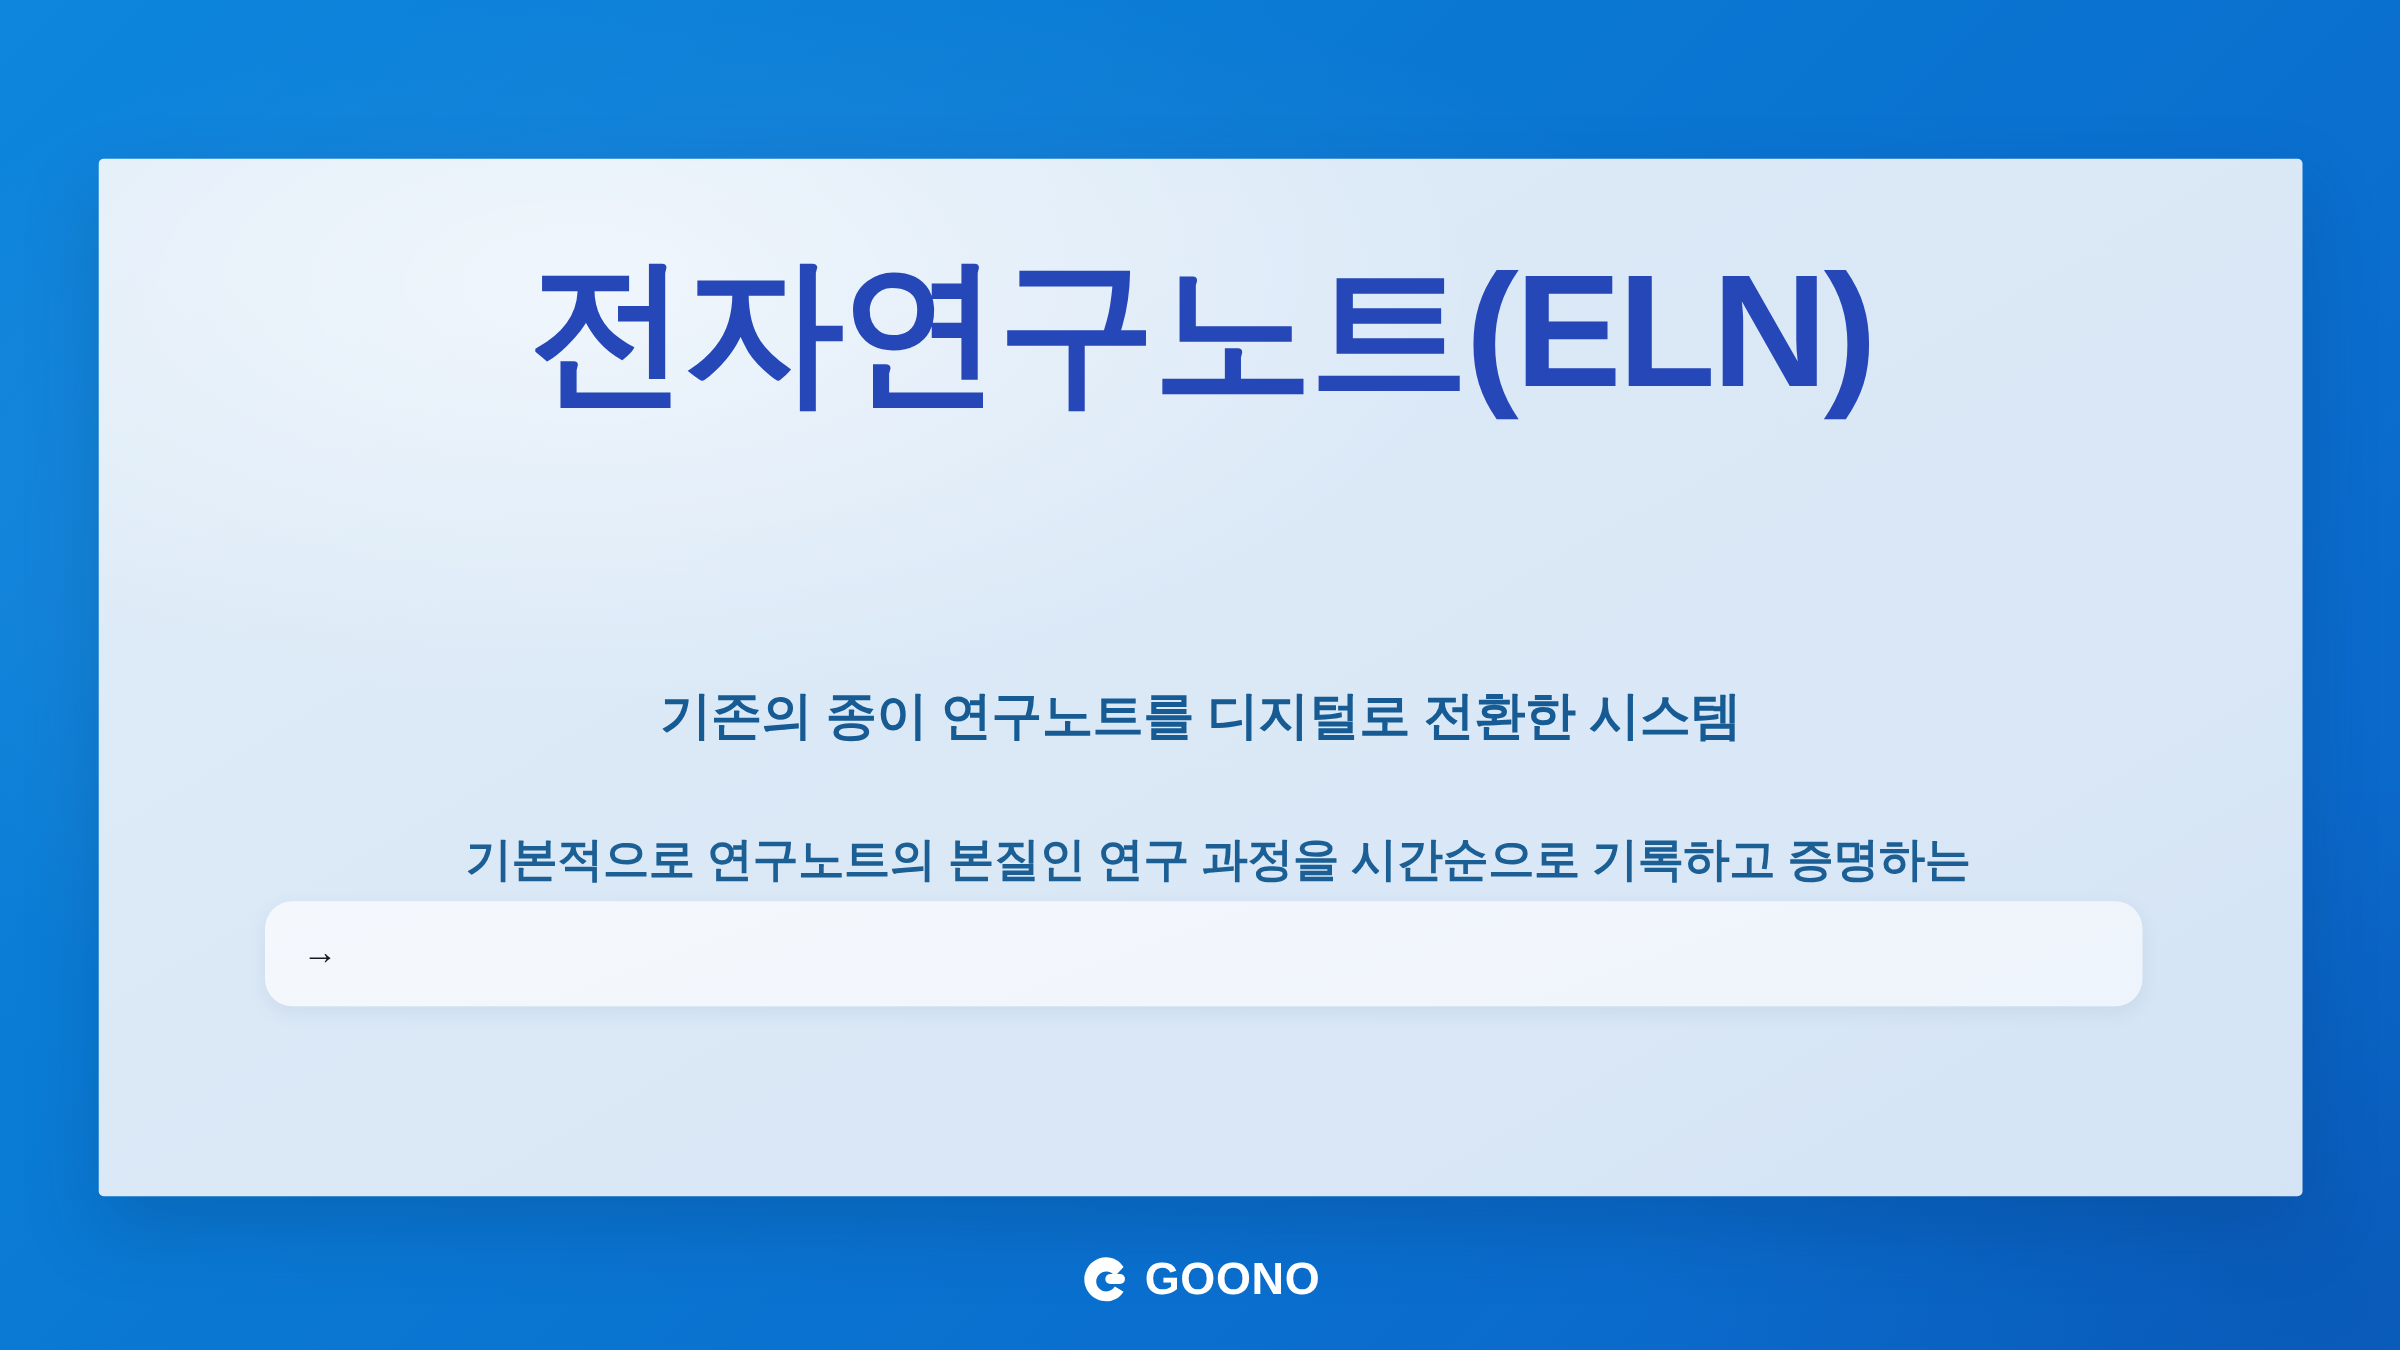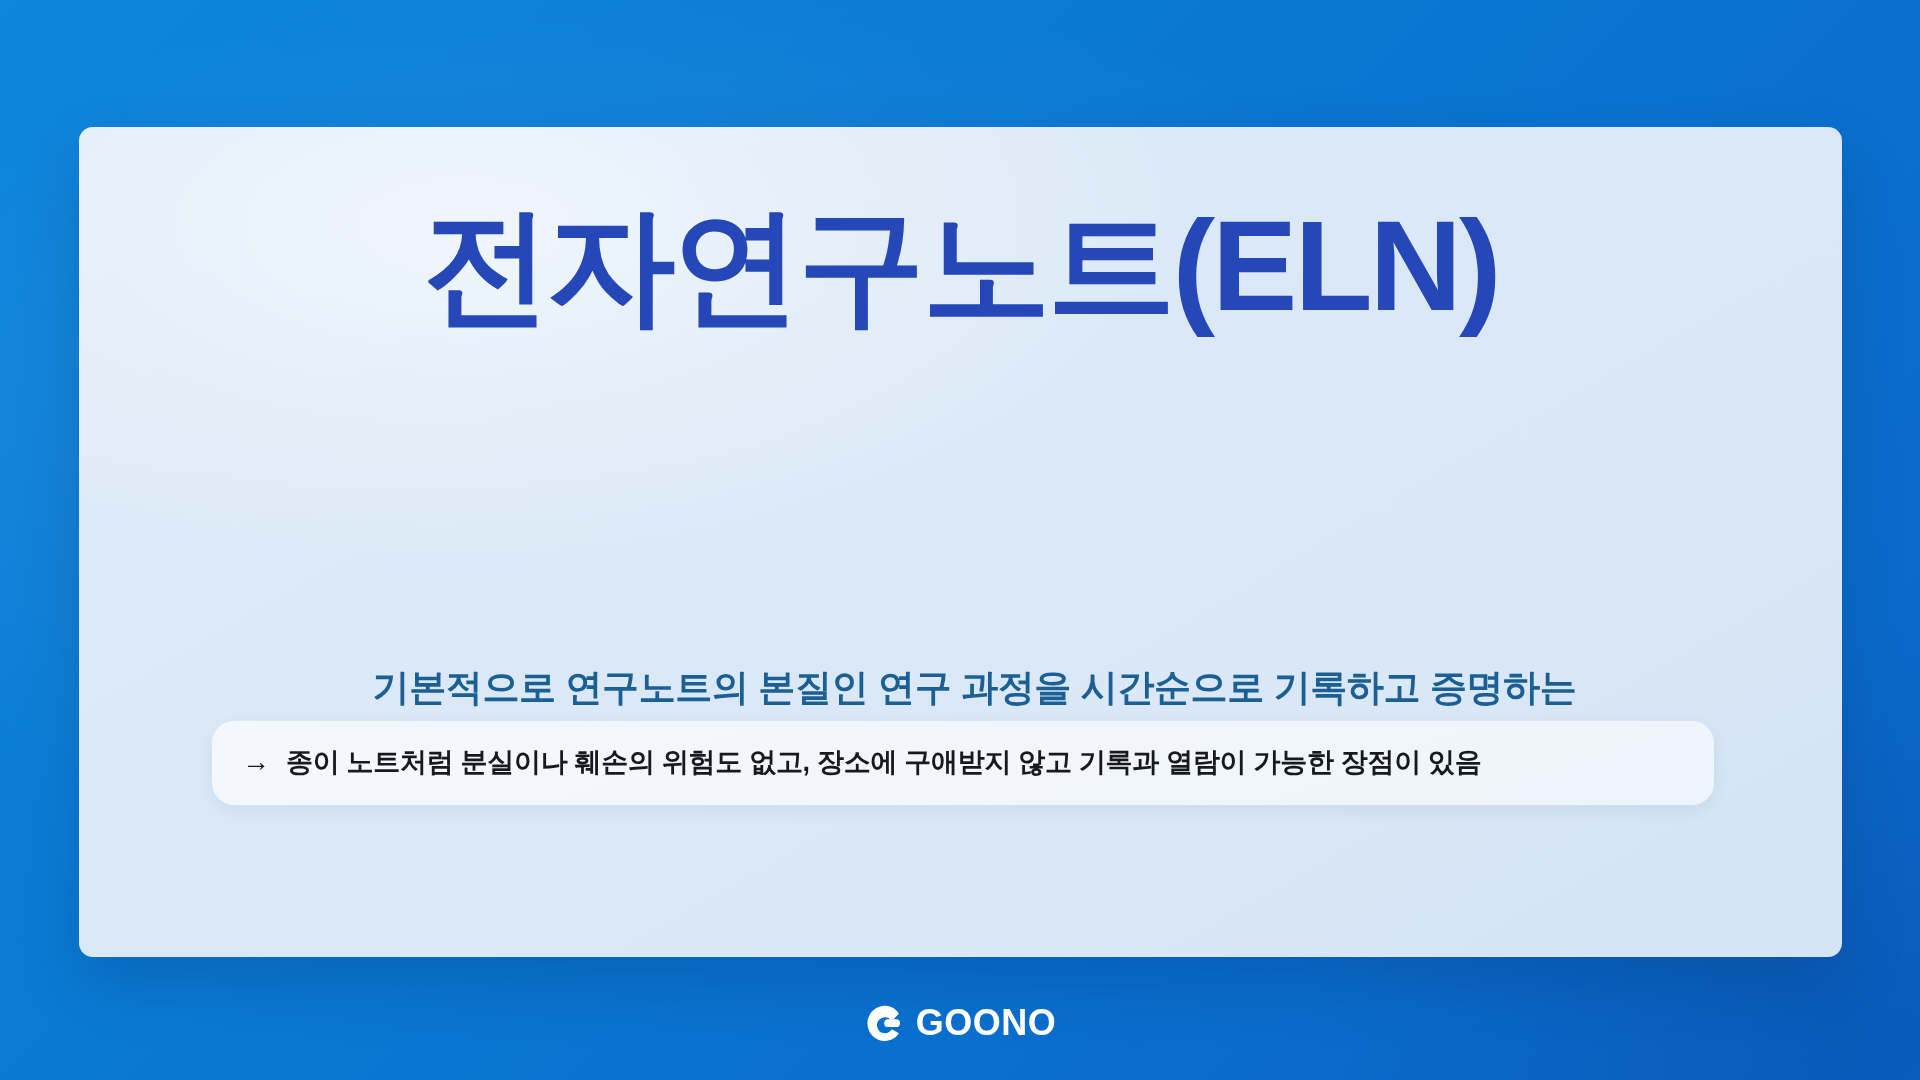--- a/index.html
+++ b/index.html
@@ -32,21 +32,21 @@
     pointer-events: none;
   }
 
   
   .card {
     position: absolute;
     left: 79px;
     top: 127px;
     width: 1763px;
     height: 830px;
-    border-radius: 14px;
+    border-radius: 4px;
     background: linear-gradient(150deg, #dfecf8 0%, #dbe9f7 40%, #d9e7f6 72%, #d4e4f5 100%);
     box-shadow: 0 26px 60px rgba(3, 46, 96, 0.22);
     overflow: hidden;
   }
   .card-sheen {
     position: absolute;
     inset: 0;
     background: radial-gradient(1200px 560px at 22% 12%, rgba(255,255,255,0.55) 0%, rgba(255,255,255,0) 60%);
     pointer-events: none;
   }
@@ -165,30 +165,30 @@
 <div class="bg">
   <div class="bg-sheen"></div>
 </div>
 
 <div class="card">
   <div class="card-sheen"></div>
   <div class="card-inner">
 
     <div class="title">전자연구노트(ELN)</div>
 
+    <div class="subtitle">기존의 종이 연구노트를 디지털로 전환한 시스템</div>
 
     <div class="body-text">
       <span class="body-line">기본적으로 연구노트의 본질인 연구 과정을 시간순으로 기록하고 증명하는</span>
       <span class="body-line">기능 을 그대로 갖추고 있지만, 그 위에 다양한 디지털 기능과 장점을 더한 것</span>
     </div>
 
     <div class="callout">
       <span class="callout-arrow">→</span>
       <span class="callout-lines">
-        <span class="callout-line">종이 노트처럼 분실이나 훼손의 위험도 없고, 장소에 구애받지 않고 기록과 열람이 가능한 장점이 있음</span>
       </span>
     </div>
 
   </div>
 </div>
 
 <div class="footer">
   <svg class="logo-mark" viewBox="0 0 44 44" aria-hidden="true">
     <path d="M36.5 12.2C33.4 7.2 28.1 4 22 4 11.8 4 3.6 12.3 3.6 22.4S11.8 40.8 22 40.8c6.1 0 11.4-3 14.5-8l-7.3-4.2c-1.5 2.5-4.2 4.1-7.2 4.1-4.6 0-8.4-3.8-8.4-8.4S17.4 15.9 22 15.9c3 0 5.7 1.6 7.2 4.1l7.3-7.8z" fill="#ffffff"></path>
     <rect x="21.2" y="18.1" width="16.5" height="8.2" rx="4.1" fill="#ffffff"></rect>

